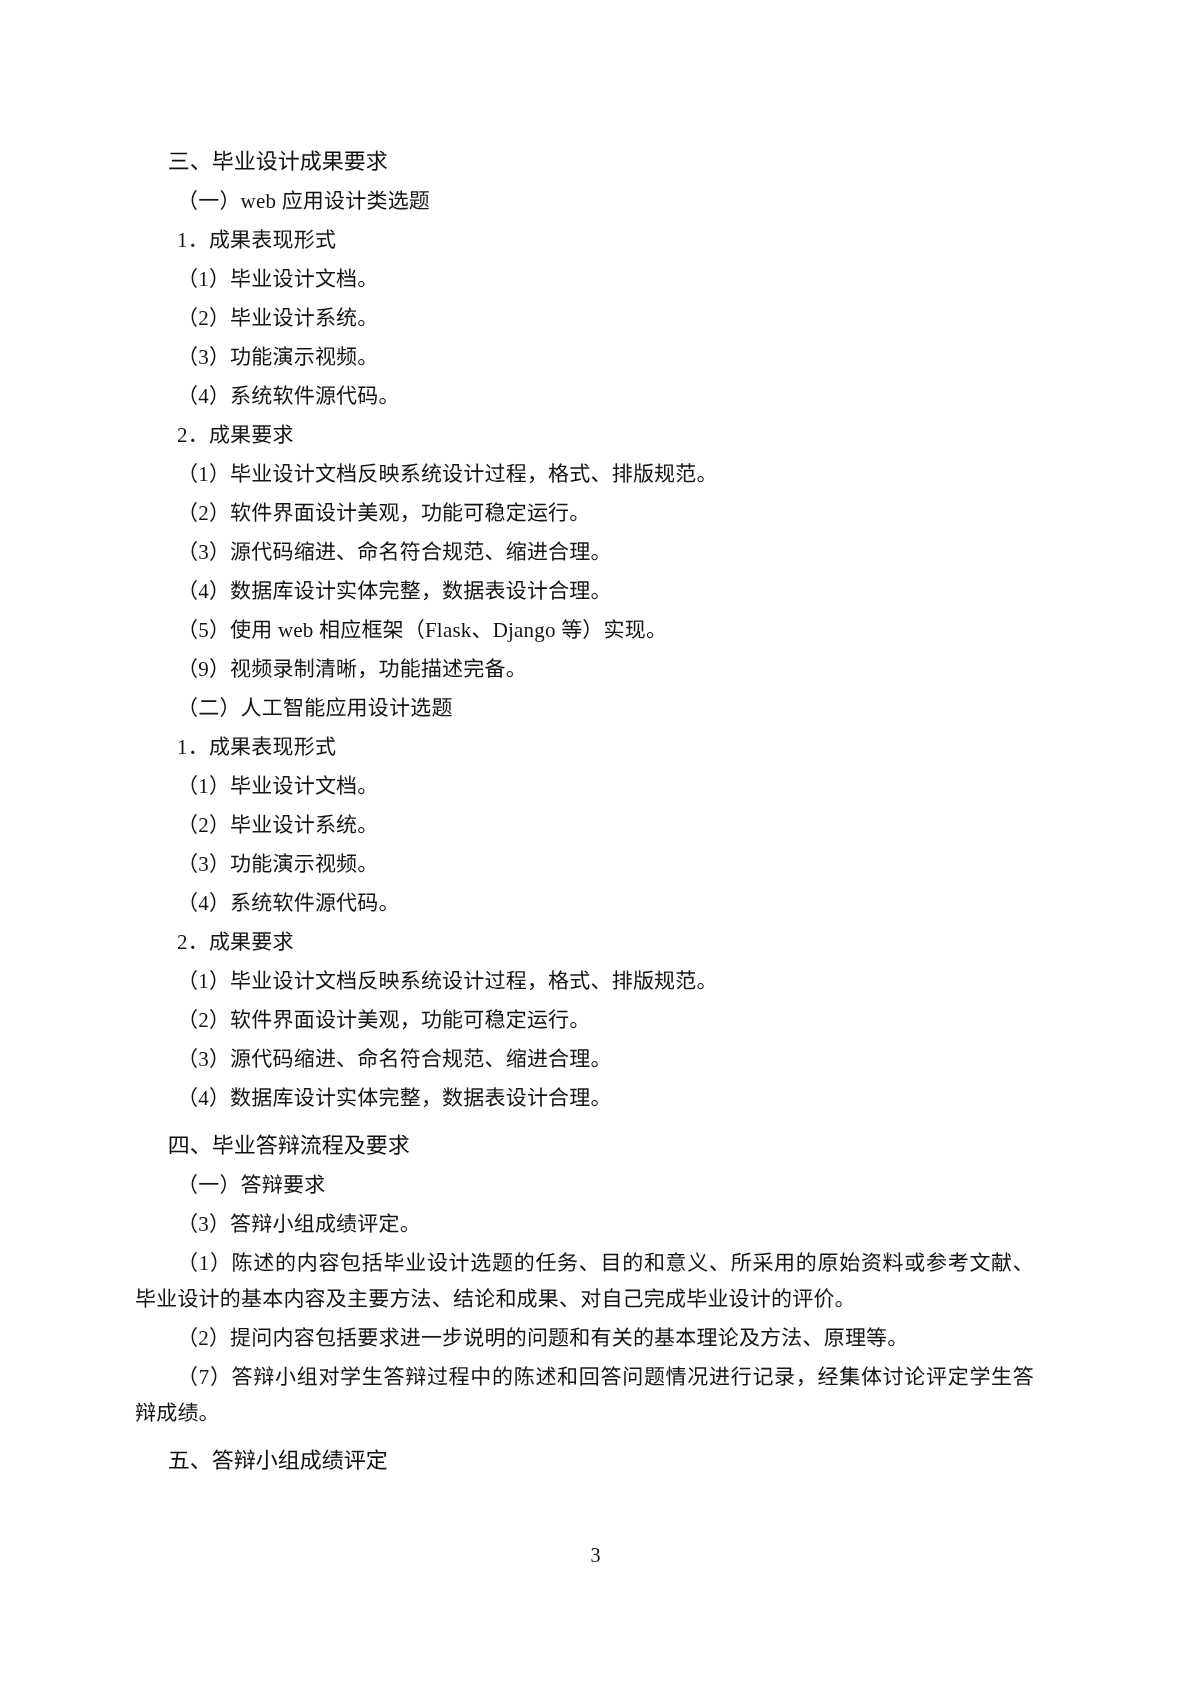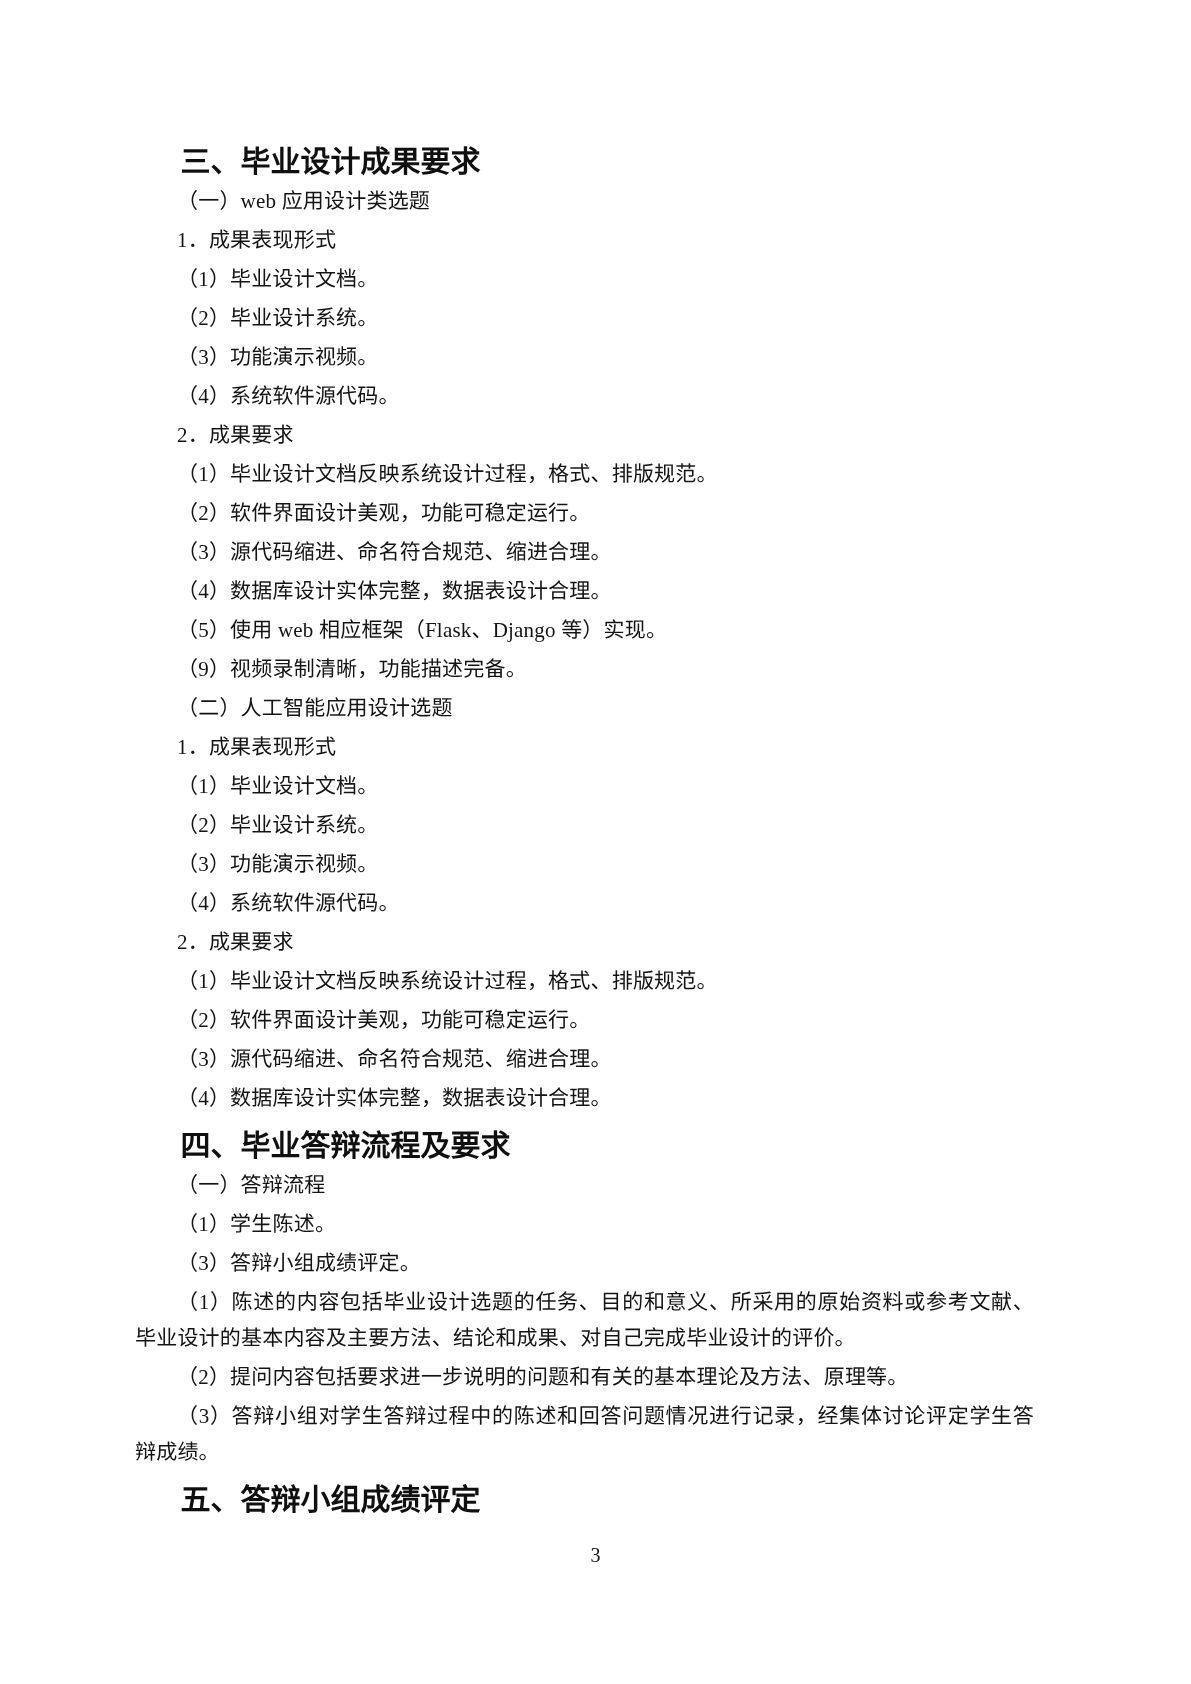--- a/index.html
+++ b/index.html
@@ -27,23 +27,23 @@
     margin: 3px;
     font-size: 21px;
     line-height: 36px;
     text-indent: 2em;
     text-align: justify;
     letter-spacing: 0.2px;
     word-break: break-all;
   }
   .heading {
     margin: 12px 0 0 0;
-    font-size: 30px;
+    font-size: 22px;
     line-height: 36px;
-    font-weight: 700;
+    font-weight: 400;
     text-indent: 1.62em;
     font-family: "Liberation Sans", "DejaVu Sans", sans-serif;
     color: #0f0f0f;
   }
   .footer {
     position: absolute;
     left: 0;
     right: 0;
     top: 1542px;
     text-align: center;
@@ -76,22 +76,21 @@
     <p class="para">（1）毕业设计文档。</p>
     <p class="para">（2）毕业设计系统。</p>
     <p class="para">（3）功能演示视频。</p>
     <p class="para">（4）系统软件源代码。</p>
     <p class="para">2．成果要求</p>
     <p class="para">（1）毕业设计文档反映系统设计过程，格式、排版规范。</p>
     <p class="para">（2）软件界面设计美观，功能可稳定运行。</p>
     <p class="para">（3）源代码缩进、命名符合规范、缩进合理。</p>
     <p class="para">（4）数据库设计实体完整，数据表设计合理。</p>
     <h2 class="heading">四、毕业答辩流程及要求</h2>
-    <p class="para">（一）答辩流程</p>
-    <p class="para">（1）学生陈述。</p>
+    <p class="para">（一）答辩要求</p>
     <p class="para">（3）答辩小组成绩评定。</p>
     <p class="para">（1）陈述的内容包括毕业设计选题的任务、目的和意义、所采用的原始资料或参考文献、毕业设计的基本内容及主要方法、结论和成果、对自己完成毕业设计的评价。</p>
     <p class="para">（2）提问内容包括要求进一步说明的问题和有关的基本理论及方法、原理等。</p>
-    <p class="para">（3）答辩小组对学生答辩过程中的陈述和回答问题情况进行记录，经集体讨论评定学生答辩成绩。</p>
+    <p class="para">（7）答辩小组对学生答辩过程中的陈述和回答问题情况进行记录，经集体讨论评定学生答辩成绩。</p>
     <h2 class="heading">五、答辩小组成绩评定</h2>
   </div>
   <div class="footer">3</div>
 </div>
 
 </body></html>

